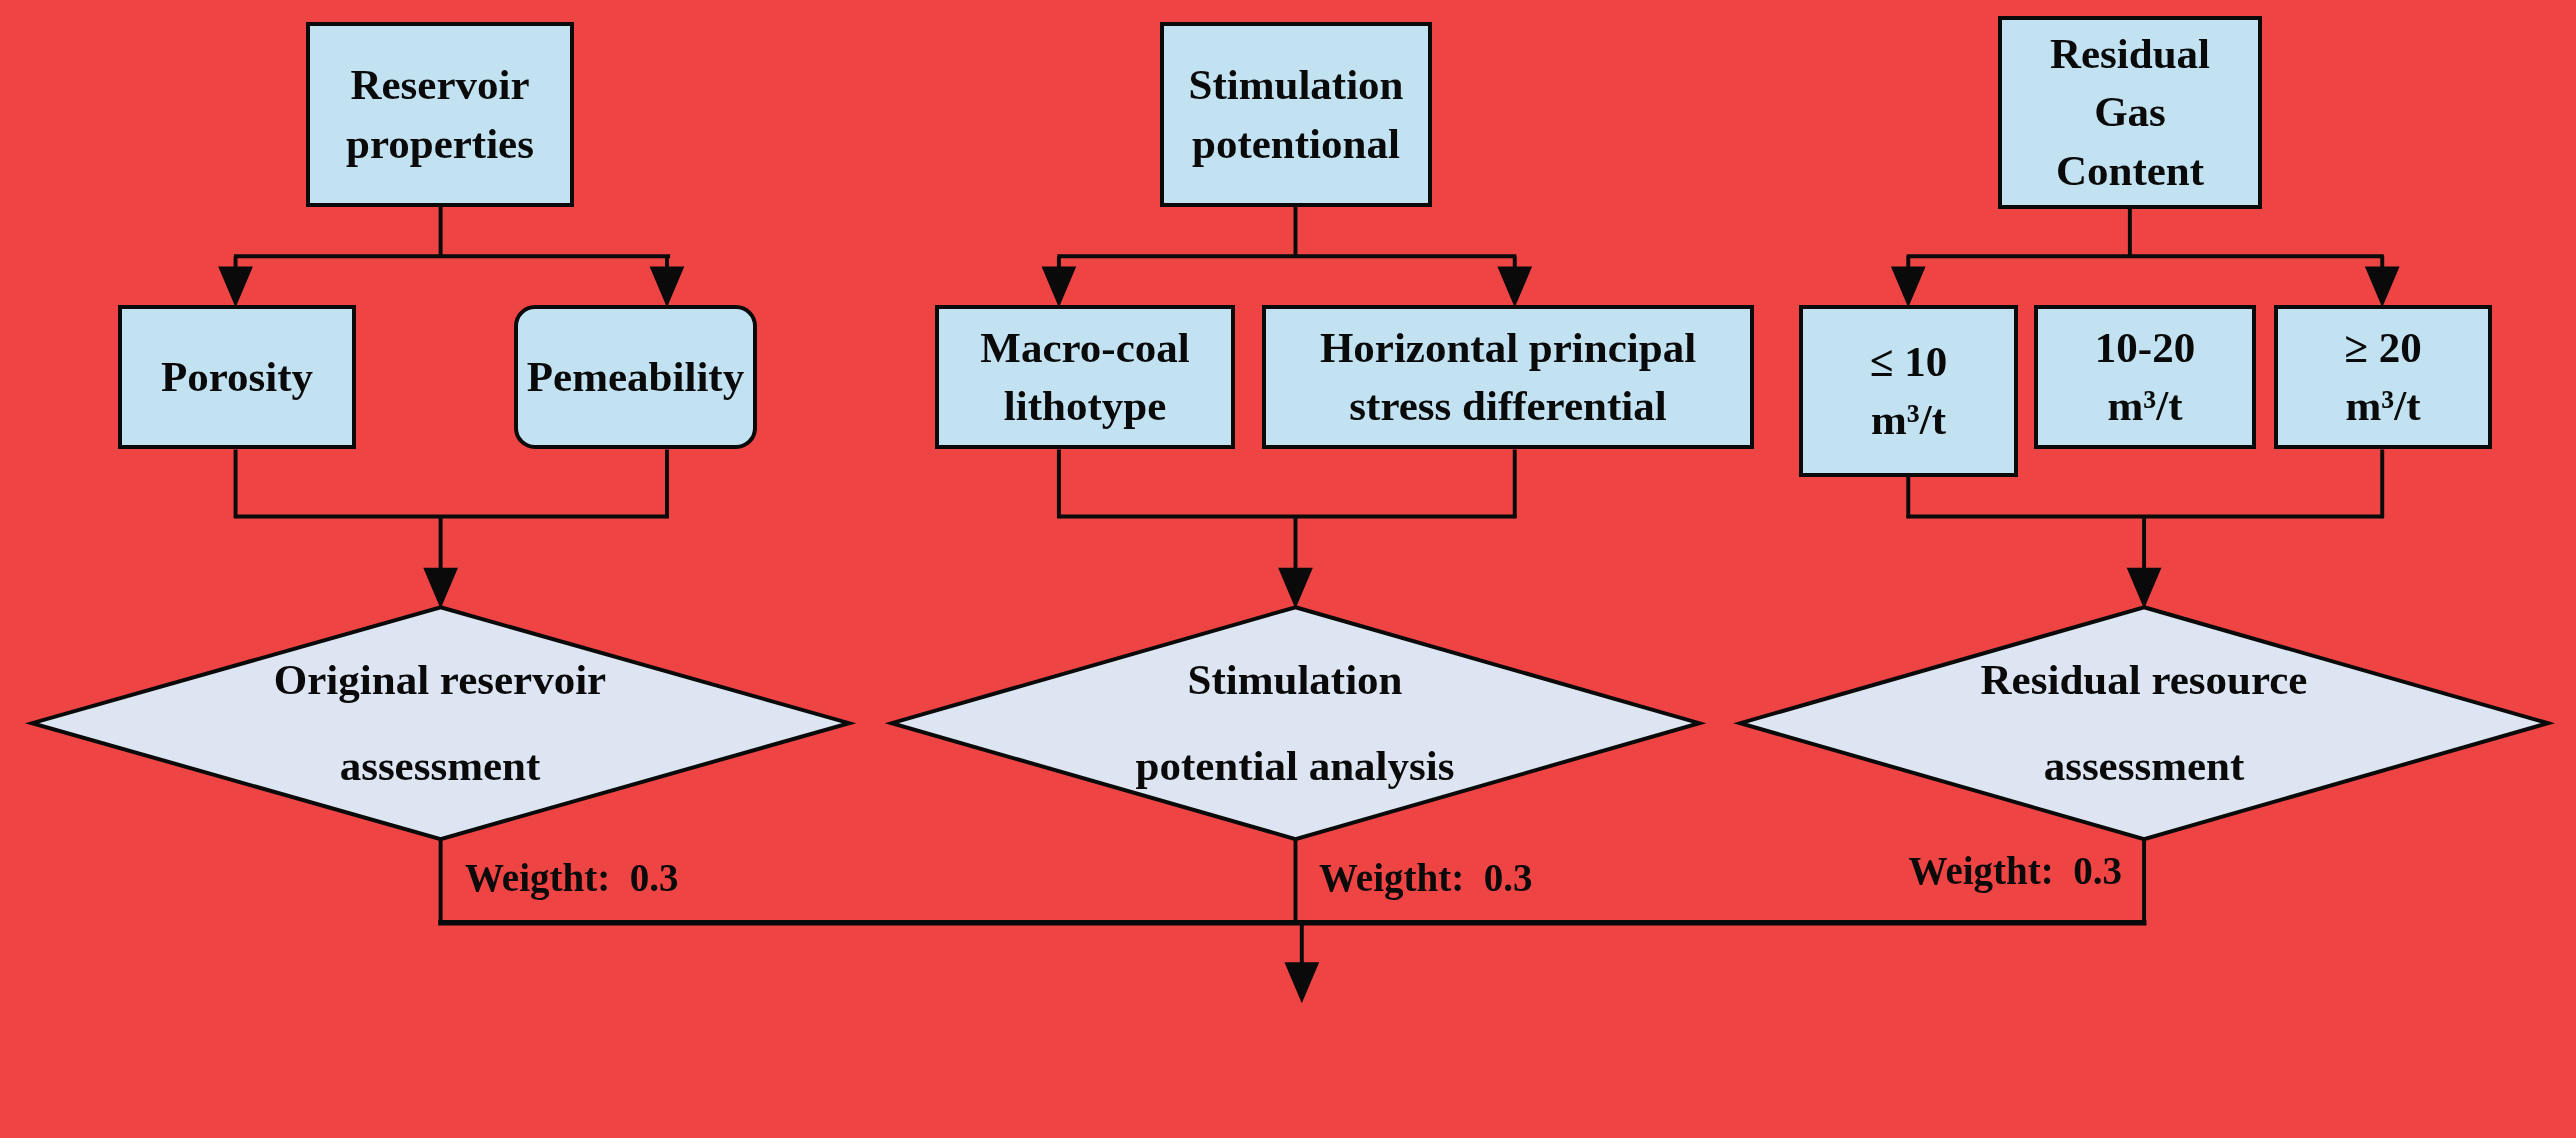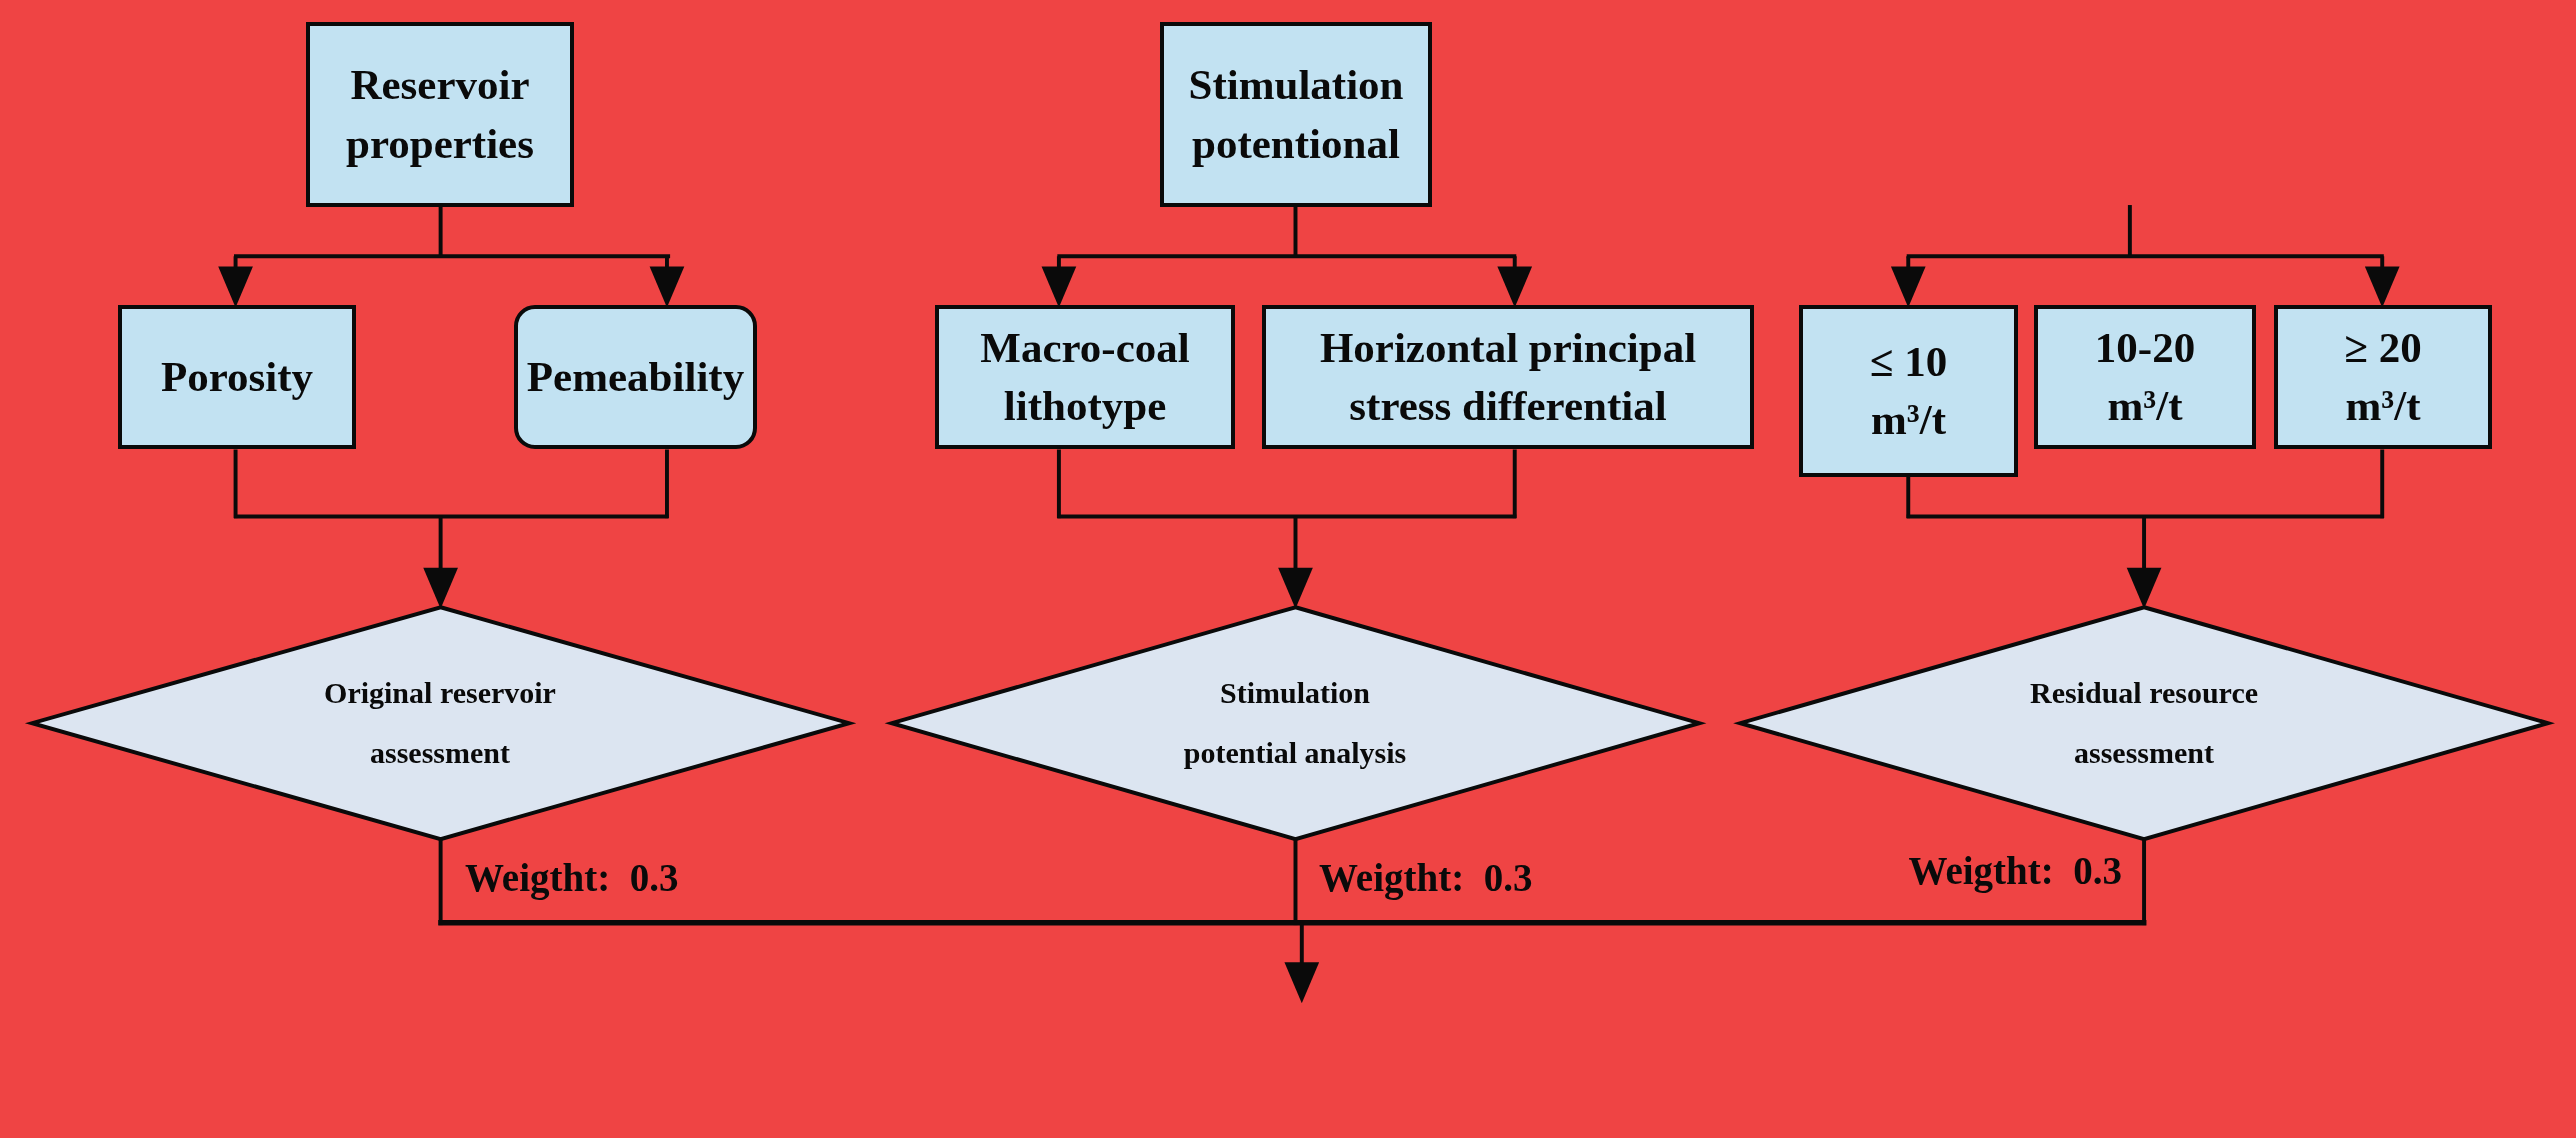--- a/index.html
+++ b/index.html
@@ -24,21 +24,21 @@
     box-sizing:border-box;
     display:flex;align-items:center;justify-content:center;
     text-align:center;
     white-space:pre-line;
     font-size:43px;line-height:1.35;
   }
   .decision-label{
     position:absolute;
     text-align:center;
     white-space:pre-line;
-    font-size:30px;line-height:2.0;
+    font-size:43px;line-height:2.0;
     transform:translate(-50%,-50%);
   }
   .weight-label{
     position:absolute;
     font-size:39px;line-height:1;
     white-space:pre-wrap;
   }
   .result-node{
     position:absolute;
     background:var(--result-fill,#fecbc8);
@@ -114,20 +114,23 @@
     <g>
       <line class="connector" x1="1650" y1="1170" x2="1650" y2="1226"></line>
       <polygon class="arrowhead" points="1628,1220 1672,1220 1650,1272"></polygon>
     </g>
   </svg>
 
   <div class="node" style="left:306px;top:22px;width:268px;height:185px;">Reservoir
 properties</div>
   <div class="node" style="left:1160px;top:22px;width:272px;height:185px;">Stimulation
 potentional</div>
+  <div class="node" style="left:1998px;top:16px;width:264px;height:193px;">Residual
+Gas
+Content</div>
 
   <div class="node" style="left:118px;top:305px;width:238px;height:144px;">Porosity</div>
   <div class="node" style="left:514px;top:305px;width:243px;height:144px;border-radius:21px;">Pemeability</div>
   <div class="node" style="left:907px;top:305px;width:300px;height:144px;margin-left:28px;">Macro-coal
 lithotype</div>
   <div class="node" style="left:1262px;top:305px;width:492px;height:144px;">Horizontal principal
 stress differential</div>
   <div class="node" style="left:1799px;top:305px;width:219px;height:172px;">≤ 10
 m³/t</div>
   <div class="node" style="left:2034px;top:305px;width:222px;height:144px;">10-20

